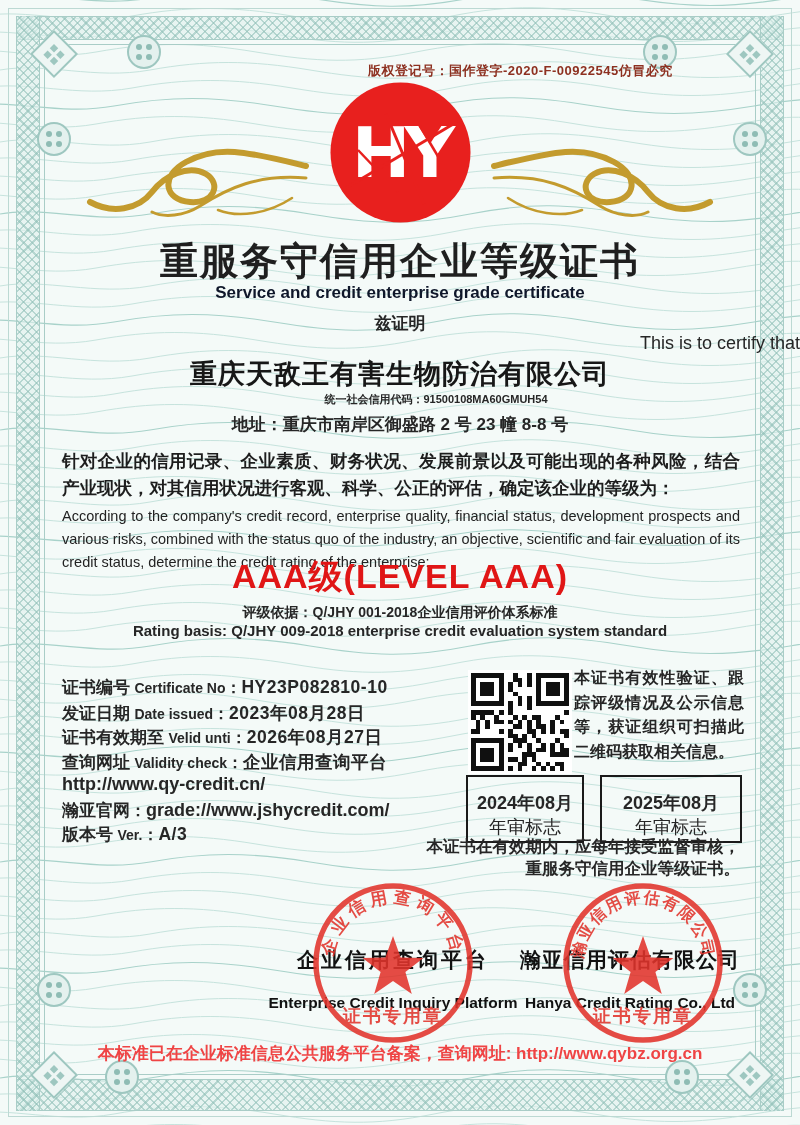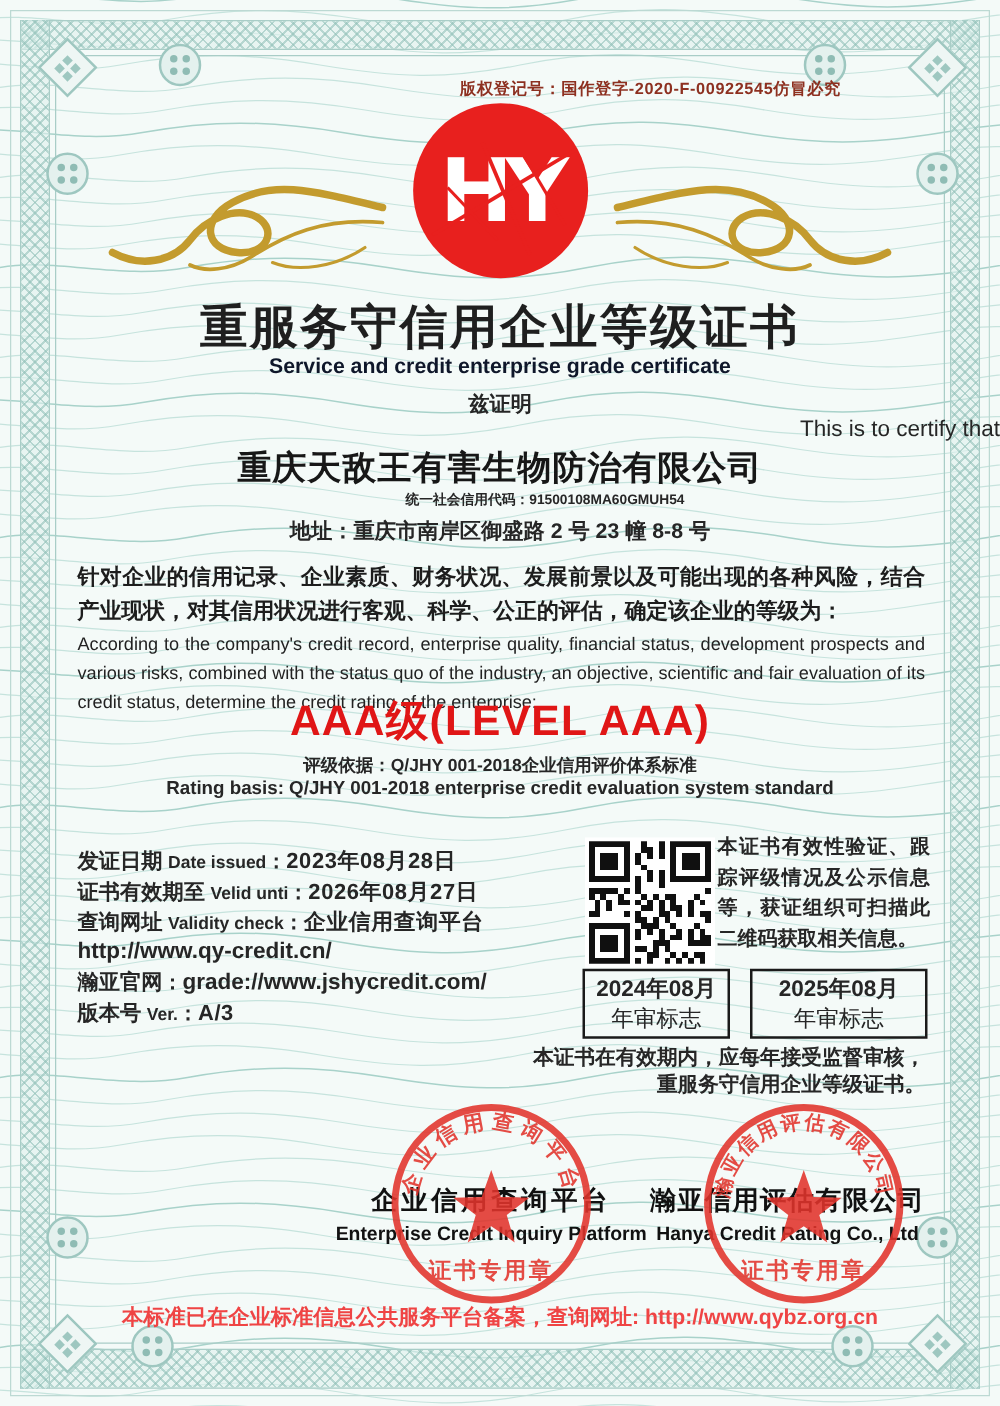--- a/index.html
+++ b/index.html
@@ -61,28 +61,28 @@
   .details{top:676px;left:62px;width:400px;z-index:3;}
   .d-row{height:24.5px;white-space:nowrap;}
   .d-cn{font-size:17px;font-weight:700;}
   .d-en{font-size:14px;font-weight:600;}
   .d-sep{font-size:16px;font-weight:700;}
   .d-val{font-size:17.5px;font-weight:600;letter-spacing:.5px;}
   .d-url{font-size:18px;font-weight:600;}
   
   .qr{left:468px;top:670px;z-index:3;background:#fff;padding:3px;line-height:0;}
   .qr-note{left:574px;top:666px;width:170px;font-size:16px;line-height:24.5px;font-weight:600;text-align:justify;z-index:3;}
-  .review-box{top:775px;height:50px;border:2.5px solid #1a1a1a;z-index:3;text-align:center;padding-top:2px;}
+  .review-box{top:775px;height:50px;border:2.5px solid #1a1a1a;z-index:3;text-align:center;padding-top:14px;}
   .review-box .date{font-size:18px;font-weight:600;line-height:24px;}
   .review-box .lbl{font-size:18px;font-weight:400;line-height:24px;}
   .supervision{top:835px;right:60px;width:420px;text-align:right;font-size:16.5px;line-height:22px;font-weight:700;z-index:3;}
   
   .org-col{top:946px;z-index:3;text-align:center;}
   .org-cn{font-size:21px;font-weight:800;letter-spacing:3px;color:#111;}
-  .org-en{margin-top:5px;font-size:15.5px;font-weight:600;color:#111;letter-spacing:0;}
+  .org-en{margin-top:20px;font-size:15.5px;font-weight:600;color:#111;letter-spacing:0;}
   .seal{z-index:4;opacity:.88;pointer-events:none;}
   
   .footer{top:1042px;left:0;width:100%;text-align:center;font-size:17px;font-weight:700;color:#ef4444;z-index:3;}
 </style>
 </head>
 <body>
 
 <div class="page">
 
   <svg id="wave-layer" width="800" height="1125" viewBox="0 0 800 1125">
@@ -286,23 +286,27 @@
   <div class="abs company-code">统一社会信用代码：91500108MA60GMUH54</div>
   <div class="abs company-addr">地址：重庆市南岸区御盛路 2 号 23 幢 8-8 号</div>
 
   <div class="abs eval">
     <div class="eval-cn">针对企业的信用记录、企业素质、财务状况、发展前景以及可能出现的各种风险，结合产业现状，对其信用状况进行客观、科学、公正的评估，确定该企业的等级为：</div>
     <div class="eval-en">According to the company's credit record, enterprise quality, financial status, development prospects and various risks, combined with the status quo of the industry, an objective, scientific and fair evaluation of its credit status, determine the credit rating of the enterprise:</div>
   </div>
 
   <div class="abs rating-level">AAA级(LEVEL AAA)</div>
   <div class="abs basis-cn">评级依据：Q/JHY 001-2018企业信用评价体系标准</div>
-  <div class="abs basis-en">Rating basis: Q/JHY 001-2018 enterprise credit evaluation system standard</div>
+  <div class="abs basis-en">Rating basis: Q/JHY 009-2018 enterprise credit evaluation system standard</div>
 
   <div class="abs details">
+    <div class="d-row">
+      <span class="d-cn">证书编号</span>
+      <span class="d-en">Certificate No</span><span class="d-sep">：</span><span class="d-val">HY23P082810-10</span>
+    </div>
     <div class="d-row">
       <span class="d-cn">发证日期</span>
       <span class="d-en">Date issued</span><span class="d-sep">：</span><span class="d-val">2023年08月28日</span>
     </div>
     <div class="d-row">
       <span class="d-cn">证书有效期至</span>
       <span class="d-en">Velid unti</span><span class="d-sep">：</span><span class="d-val">2026年08月27日</span>
     </div>
     <div class="d-row">
       <span class="d-cn">查询网址</span>

